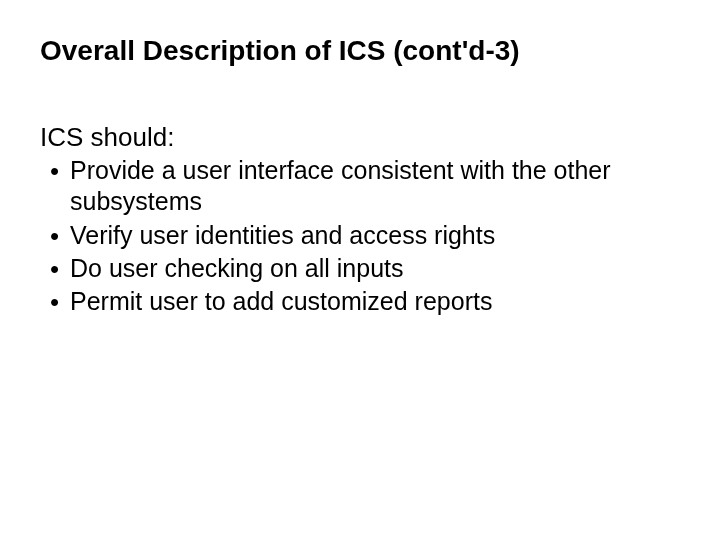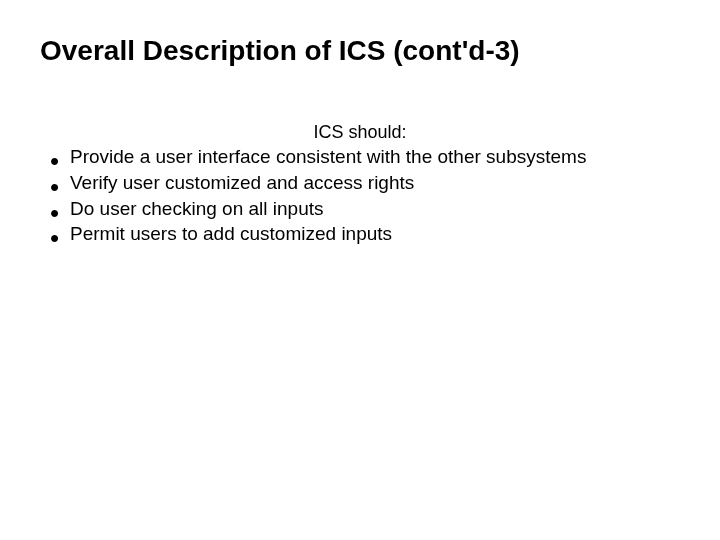--- a/index.html
+++ b/index.html
@@ -16,31 +16,30 @@
       padding: 30px 40px;
     }
     .slide-title {
       font-size: 28px;
       font-weight: bold;
       text-align: left;
       margin-bottom: 55px;
       margin-top: 5px;
     }
     .intro-text {
-      font-size: 18px;
+      font-size: 26px;
       margin-bottom: 2px;
       margin-left: 0;
-      text-align: center;
     }
     .bullet-list {
       list-style: none;
       margin-left: 0;
     }
     .bullet-item {
-      font-size: 19px;
+      font-size: 25px;
       line-height: 1.25;
       position: relative;
       padding-left: 30px;
       margin-bottom: 2px;
     }
     .bullet-item::before {
       content: "•";
       position: absolute;
       left: 10px;
       font-size: 26px;
@@ -48,16 +47,16 @@
   </style>
 </head>
 <body>
 
 <h1 class="slide-title">Overall Description of ICS (cont'd-3)</h1>
 
 <p class="intro-text">ICS should:</p>
 
 <ul class="bullet-list">
   <li class="bullet-item">Provide a user interface consistent with the other subsystems</li>
-  <li class="bullet-item">Verify user customized and access rights</li>
+  <li class="bullet-item">Verify user identities and access rights</li>
   <li class="bullet-item">Do user checking on all inputs</li>
-  <li class="bullet-item">Permit users to add customized inputs</li>
+  <li class="bullet-item">Permit user to add customized reports</li>
 </ul>
 
 </body></html>

